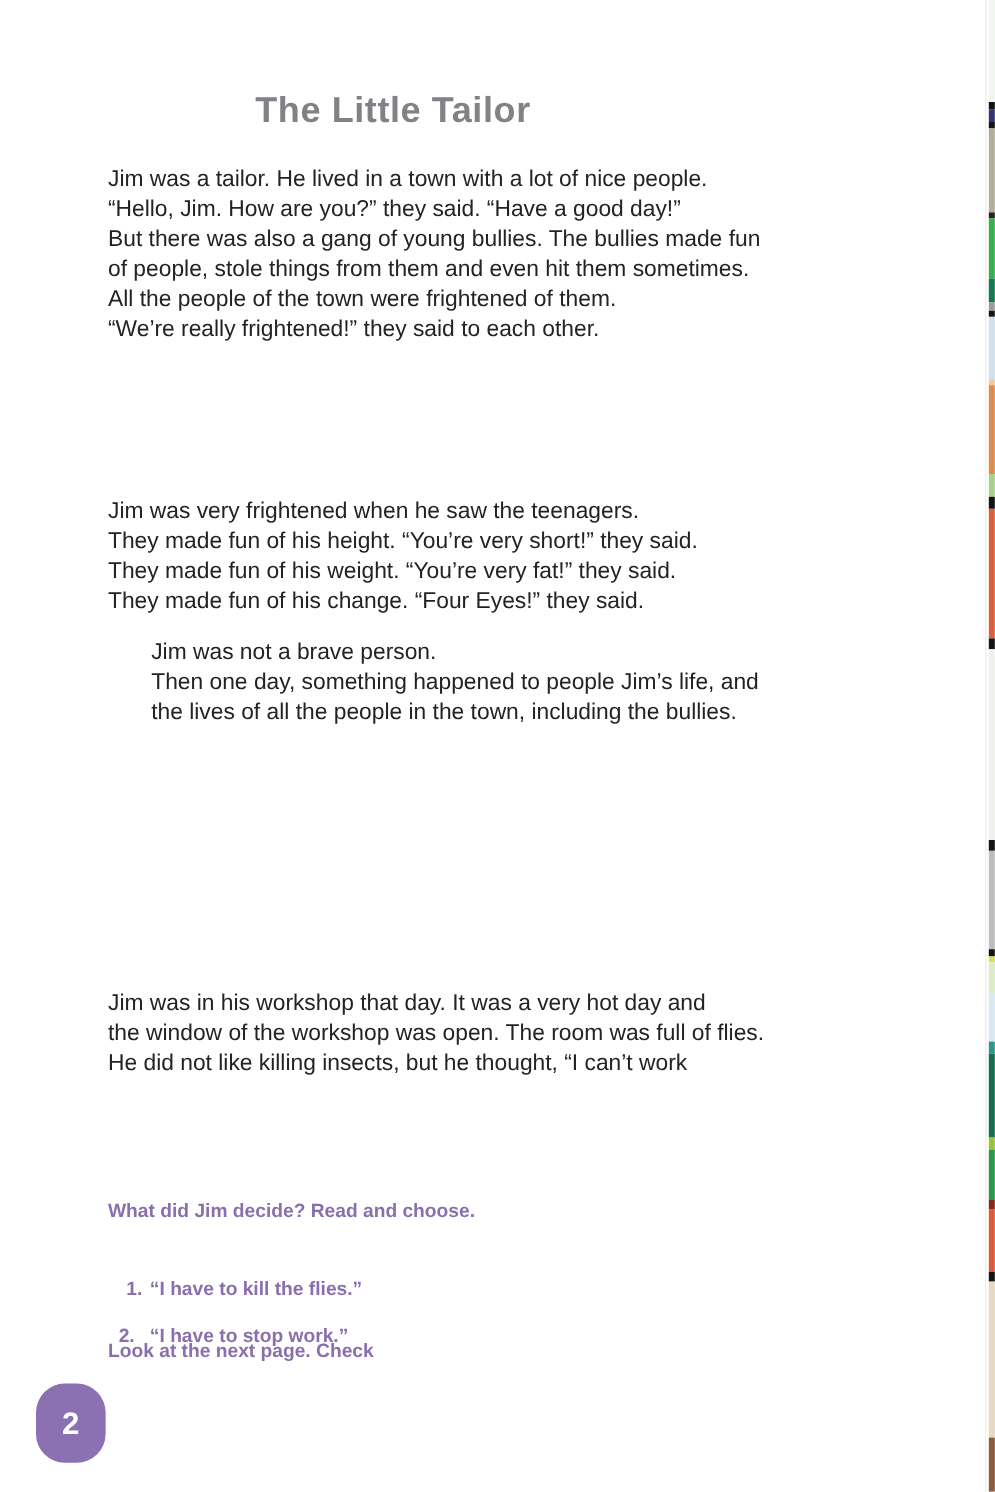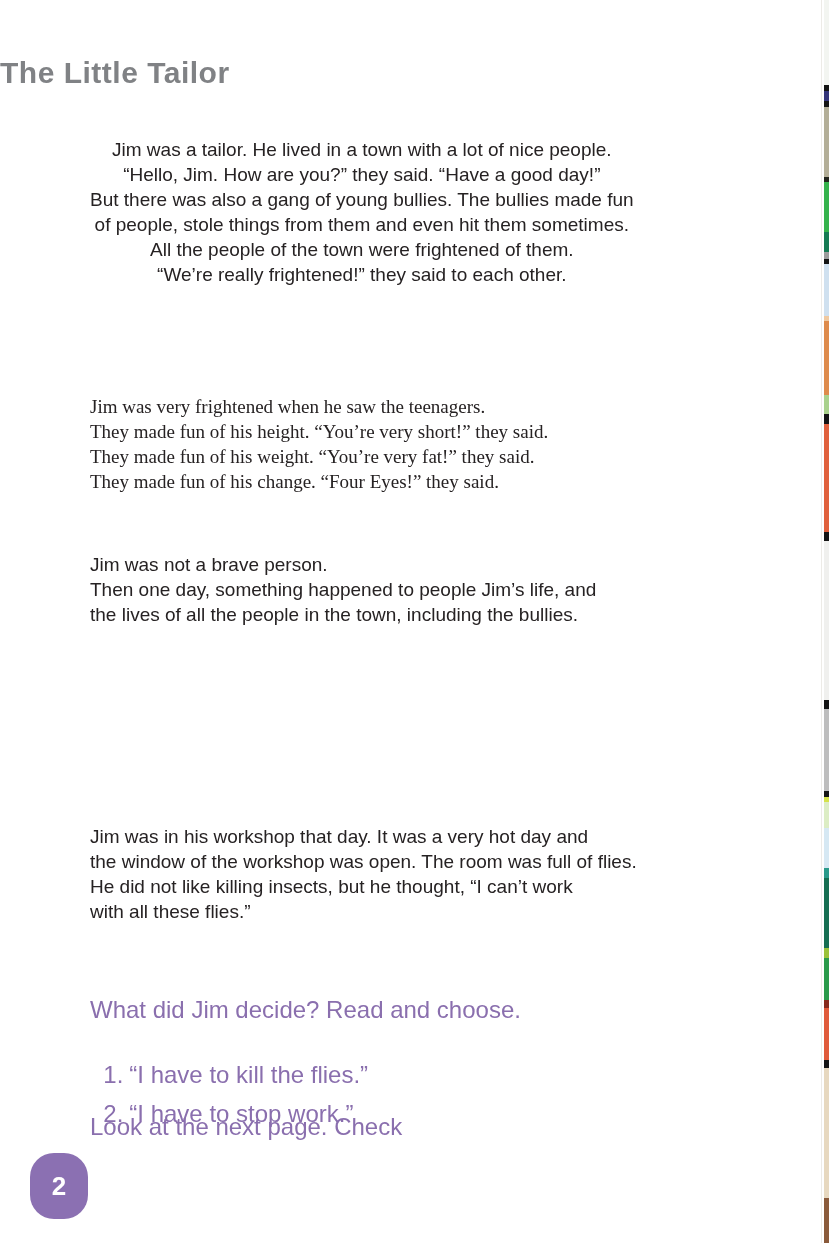--- a/index.html
+++ b/index.html
@@ -5,50 +5,50 @@
   html, body { margin: 0; padding: 0; }
   body {
     width: 829px; height: 1243px;
     background: #ffffff;
     position: relative;
     overflow: hidden;
     font-family: "Liberation Sans", sans-serif;
   }
   .page-title {
     position: absolute;
-    top: 36px; left: 0; width: 655px;
-    text-align: left;
+    top: 56px; left: 0; width: 655px;
+    text-align: center;
     font-size: 30px;
     font-weight: 700;
     color: var(--title-gray, #808285);
     letter-spacing: 0.5px;
   }
   .story-par {
     position: absolute;
     left: 90px;
     color: var(--body-ink, #262223);
     font-size: 19px;
     line-height: 25px;
     white-space: pre;
   }
-  #par-0 { top: 137px; text-align: center; }
-  #par-1 { top: 394px; font-family: Liberation Serif, serif; }
-  #par-2 { top: 552px; }
+  #par-0 { top: 137px; }
+  #par-1 { top: 414px; }
+  #par-2 { top: 531px; margin-left: 36px; }
   #par-3 { top: 824px; }
   .purple-line {
     position: absolute;
     left: 90px;
     color: var(--accent-purple, #8a6fae);
-    font-size: 24px;
+    font-size: 16px;
     line-height: 26px;
-    font-weight: 400;
+    font-weight: 700;
     white-space: pre;
   }
   #activity-prompt { top: 997px; }
-  #activity-option-0 { top: 1036px; }
+  #activity-option-0 { top: 1036px; text-align: center; }
   #activity-option-1 { top: 1075px; }
   #activity-footer { top: 1114px; }
   .option-number { display: inline-block; min-width: 26px; }
   .page-badge {
     position: absolute;
     left: 30px; top: 1153px;
     width: 58px; height: 66px;
     border-radius: 24px;
     background: var(--badge-purple, #8b70b2);
     color: var(--badge-text, #ffffff);
@@ -77,21 +77,21 @@
 <body>
 
 <h1 class="page-title">The Little Tailor</h1>
 
 <div class="story-par" id="par-0"><div>Jim was a tailor. He lived in a town with a lot of nice people.</div><div>“Hello, Jim. How are you?” they said. “Have a good day!”</div><div>But there was also a gang of young bullies. The bullies made fun</div><div>of people, stole things from them and even hit them sometimes.</div><div>All the people of the town were frightened of them.</div><div>“We’re really frightened!” they said to each other.</div></div>
 
 <div class="story-par" id="par-1"><div>Jim was very frightened when he saw the teenagers.</div><div>They made fun of his height. “You’re very short!” they said.</div><div>They made fun of his weight. “You’re very fat!” they said.</div><div>They made fun of his change. “Four Eyes!” they said.</div></div>
 
 <div class="story-par" id="par-2"><div>Jim was not a brave person.</div><div>Then one day, something happened to people Jim’s life, and</div><div>the lives of all the people in the town, including the bullies.</div></div>
 
-<div class="story-par" id="par-3"><div>Jim was in his workshop that day. It was a very hot day and</div><div>the window of the workshop was open. The room was full of flies.</div><div>He did not like killing insects, but he thought, “I can’t work</div><div>with all these flies.”</div></div>
+<div class="story-par" id="par-3"><div>Jim was in his workshop that day. It was a very hot day and</div><div>the window of the workshop was open. The room was full of flies.</div><div>He did not like killing insects, but he thought, “I can’t work</div></div>
 
 <div class="purple-line" id="activity-prompt">What did Jim decide? Read and choose.</div>
 
 <div class="purple-line" id="activity-option-0">
   <span class="option-number">1.</span><span>“I have to kill the flies.”</span>
 </div>
 
 <div class="purple-line" id="activity-option-1">
   <span class="option-number">2.</span><span>“I have to stop work.”</span>
 </div>

